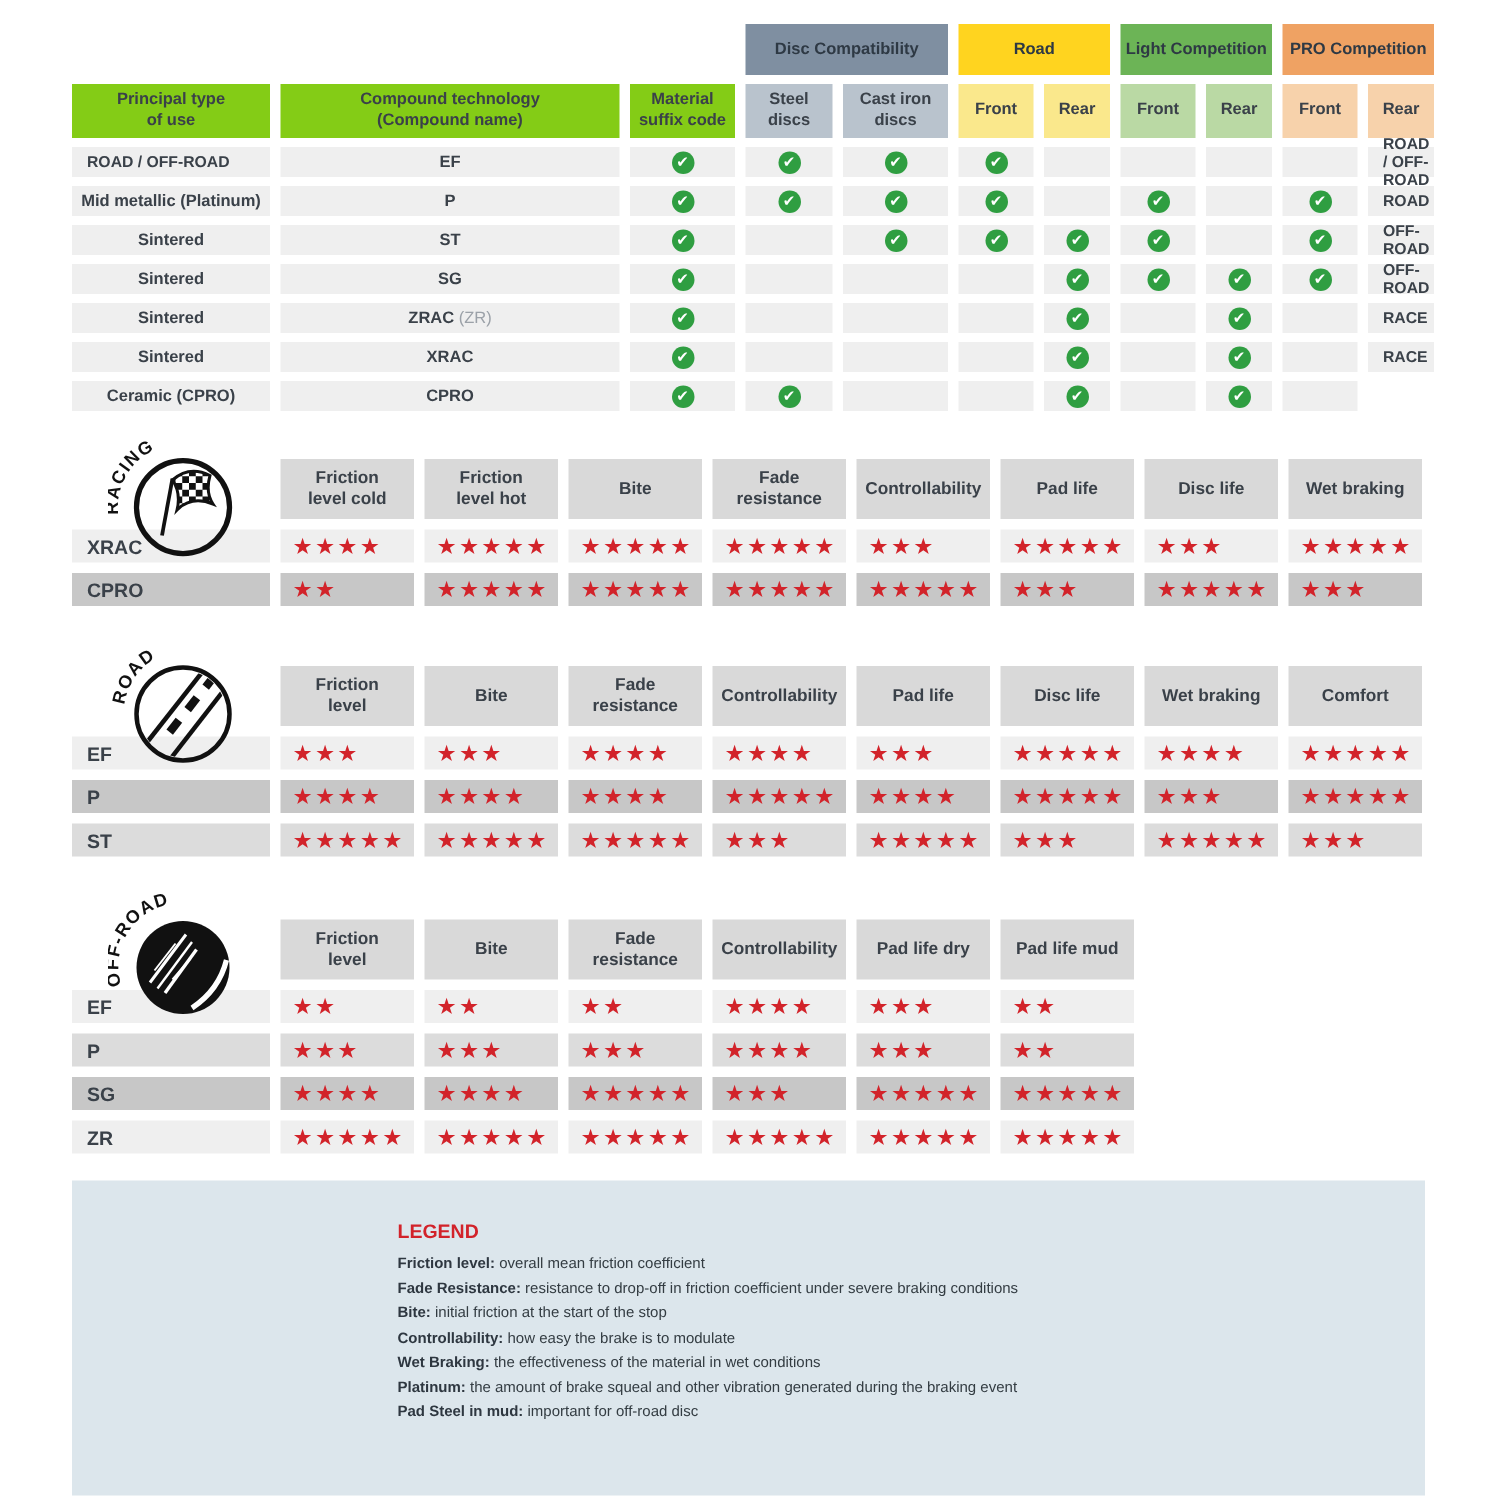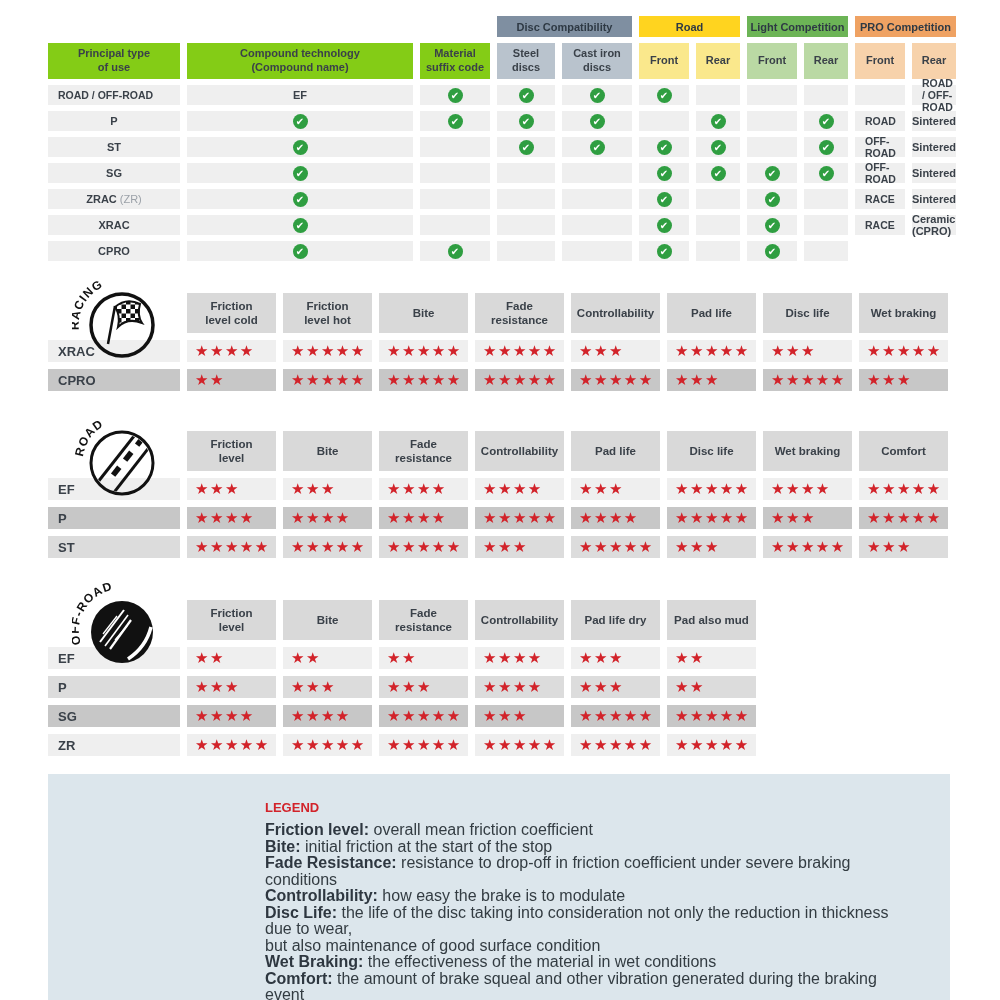--- a/index.html
+++ b/index.html
@@ -10,21 +10,21 @@
   }
   
   .compat-grid{
     display:grid;
     grid-template-columns:132px 226px 70px 58px 70px 50px 44px 50px 44px 50px 44px;
     column-gap:7px;row-gap:6px;width:908px;
   }
   .spacer{background:transparent;}
   .group-head{
     grid-row:1;display:flex;align-items:center;justify-content:center;
-    height:21px;font-size:11px;font-weight:700;color:#2e3944;
+    height:34px;font-size:11px;font-weight:700;color:#2e3944;
   }
   .col-head{
     grid-row:2;display:flex;align-items:center;justify-content:center;
     min-height:36px;background:#84cc16;font-size:11px;font-weight:700;
     text-align:center;line-height:1.25;white-space:pre-line;
   }
   .cell{
     height:20px;background:#efefef;display:flex;align-items:center;
     font-size:11px;font-weight:700;
   }
@@ -50,21 +50,21 @@
          font-family:"DejaVu Sans",sans-serif;}
   .shade-light{background:#efefef;}
   .shade-mid{background:#dcdcdc;}
   .shade-dark{background:#c7c7c7;}
   
   .legend{
     width:902px;margin-top:18px;box-sizing:border-box;
     padding:26px 40px 24px 217px;min-height:210px;
   }
   .legend-title{font-size:13px;font-weight:700;margin-bottom:7px;}
-  .legend-line{font-size:16px;line-height:16.5px;white-space:pre-line;color:#333c42;}
+  .legend-line{font-size:10px;line-height:16.5px;white-space:pre-line;color:#333c42;}
   .legend-line b{color:#2e3740;}
   svg text{font-family:"Liberation Sans","DejaVu Sans",sans-serif;}
 </style>
 </head>
 <body>
 
 <div class="page">
 
   <div class="compat-grid">
       <div class="spacer" style="grid-area: 1 / 1 / auto / 4;"></div>
@@ -100,20 +100,21 @@
         <span class="check" style="background: rgb(47, 158, 65);">✔</span>
       </div>
       <div class="cell center">
         <span class="check" style="background: rgb(47, 158, 65);">✔</span>
       </div>
       <div class="cell center"></div>
       <div class="cell center"></div>
       <div class="cell center"></div>
       <div class="cell center"></div>
       <div class="cell use">ROAD / OFF-ROAD</div>
+      <div class="cell center">Mid metallic (Platinum)</div>
       <div class="cell center">P</div>
       <div class="cell center">
         <span class="check" style="background: rgb(47, 158, 65);">✔</span>
       </div>
       <div class="cell center">
         <span class="check" style="background: rgb(47, 158, 65);">✔</span>
       </div>
       <div class="cell center">
         <span class="check" style="background: rgb(47, 158, 65);">✔</span>
       </div>
@@ -441,21 +442,21 @@
     </svg>
     <div class="rating-grid" style="grid-template-columns:132px repeat(6,89px)">
         <div class="spacer"></div>
         <div class="rate-head">Friction
 level</div>
         <div class="rate-head">Bite</div>
         <div class="rate-head">Fade
 resistance</div>
         <div class="rate-head">Controllability</div>
         <div class="rate-head">Pad life dry</div>
-        <div class="rate-head">Pad also mud</div>
+        <div class="rate-head">Pad life mud</div>
         <div class="rcell label shade-light">EF</div>
         <div class="rcell shade-light">
           <span class="stars" style="color: rgb(210, 35, 42);">★★</span>
         </div>
         <div class="rcell shade-light">
           <span class="stars" style="color: rgb(210, 35, 42);">★★</span>
         </div>
         <div class="rcell shade-light">
           <span class="stars" style="color: rgb(210, 35, 42);">★★</span>
         </div>
@@ -525,24 +526,22 @@
         <div class="rcell shade-light">
           <span class="stars" style="color: rgb(210, 35, 42);">★★★★★</span>
         </div>
       </div>
   </div>
 
   <div class="legend" style="background: rgb(220, 230, 236);">
     <div class="legend-title" style="color: rgb(210, 35, 42);">LEGEND</div>
     <div>
         <div class="legend-line"><b>Friction level:</b><span> overall mean friction coefficient</span></div>
+        <div class="legend-line"><b>Fade Resistance:</b><span> resistance to drop-off in friction coefficient under severe braking conditions</span></div>
         <div class="legend-line"><b>Bite:</b><span> initial friction at the start of the stop</span></div>
-        <div class="legend-line"><b>Fade Resistance:</b><span> resistance to drop-off in friction coefficient under severe braking conditions</span></div>
         <div class="legend-line"><b>Controllability:</b><span> how easy the brake is to modulate</span></div>
-        <div class="legend-line"><b>Disc Life:</b><span> the life of the disc taking into consideration not only the reduction in thickness due to wear,
-but also maintenance of good surface condition</span></div>
         <div class="legend-line"><b>Wet Braking:</b><span> the effectiveness of the material in wet conditions</span></div>
-        <div class="legend-line"><b>Comfort:</b><span> the amount of brake squeal and other vibration generated during the braking event</span></div>
+        <div class="legend-line"><b>Platinum:</b><span> the amount of brake squeal and other vibration generated during the braking event</span></div>
         <div class="legend-line"><b>Pad Steel in mud:</b><span> important for off-road disc</span></div>
       </div>
   </div>
 
 </div>
 
 </body></html>

